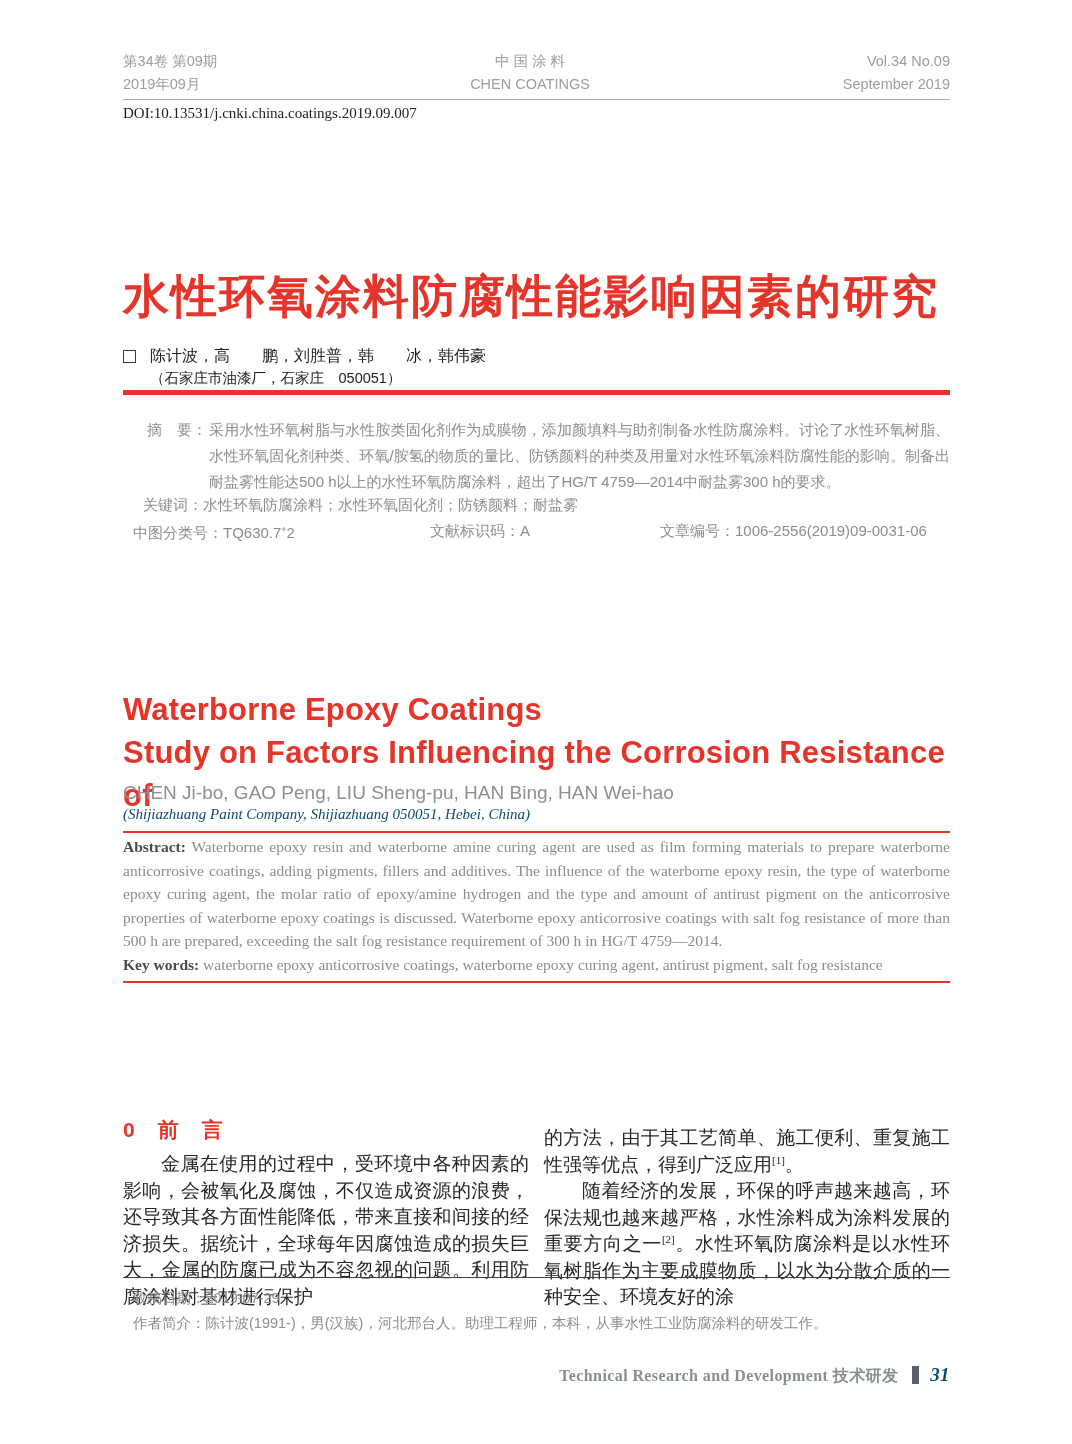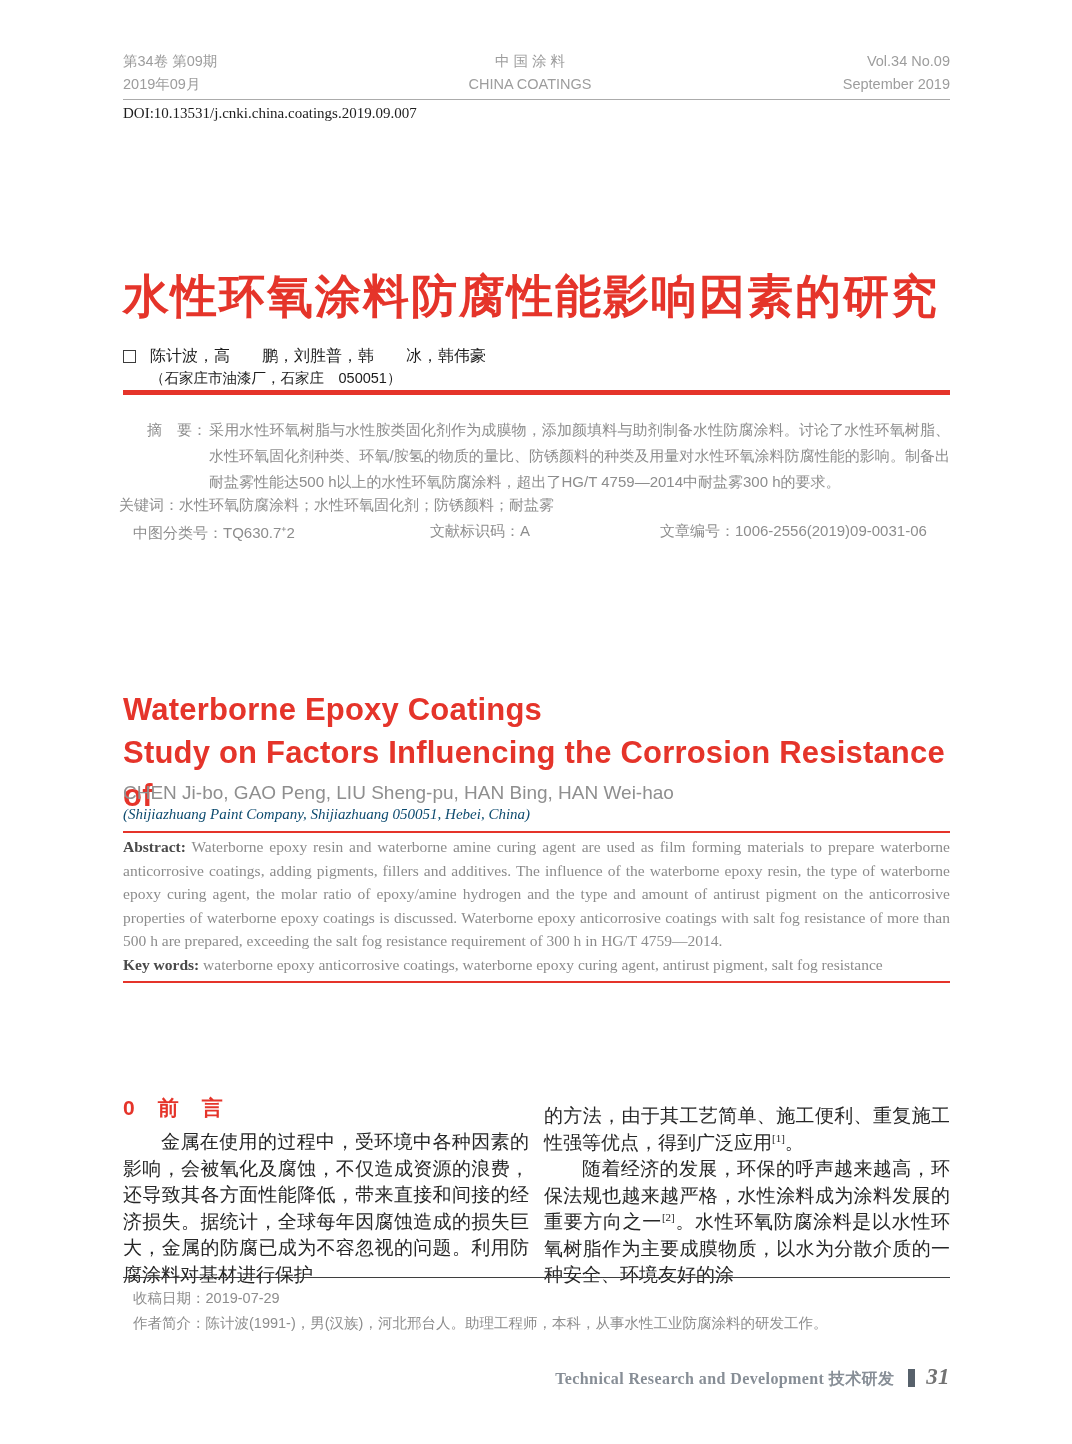--- a/index.html
+++ b/index.html
@@ -26,76 +26,76 @@
   .byline .box { display:inline-block; width:13px; height:13px; border:1.5px solid #3c3c3c;
                  margin-right:14px; }
   .affil-cn { top:369px; left:150px; font-size:14.5px; color:#1c1c1c; }
   .rule-thick { top:390px; height:5px; background:var(--red); }
 
   
   .abstract-cn { top:417px; left:147px; width:803px; display:flex;
                  color:#8d8d8d; font-size:15px; line-height:26px; }
   .abstract-cn .lbl { flex:0 0 62px; }
   .abstract-cn .txt { flex:1; text-align:justify; }
-  .kw-cn { top:496px; left:119px; width:817px; color:#8d8d8d; font-size:15px; }
+  .kw-cn { top:496px; left:143px; width:817px; color:#8d8d8d; font-size:15px; }
   .meta { top:522px; left:133px; width:817px; color:#8d8d8d; font-size:15px; position:absolute; }
   .meta span.g2 { position:absolute; left:297px; top:0; }
   .meta span.g3 { position:absolute; left:527px; top:0; }
 
   
   .title-en { top:688px; color:var(--red); font-size:31px; font-weight:800;
               line-height:43px; letter-spacing:0.2px; }
   .authors-en { top:782px; font-size:19px; color:#8f8f8f; }
   .affil-en { top:806px; font-family:"Liberation Serif", serif; font-style:italic;
               font-size:15px; color:#0c4a6e; }
   .rule-red { height:2px; background:var(--red); }
   .r1 { top:831px; } .r2 { top:981px; }
 
   .abstract-en { top:835px; font-family:"Liberation Serif", serif; font-size:15.5px;
                  line-height:23.5px; color:#8c8c8c; text-align:justify; }
   .abstract-en b, .kw b { color:#4a4a4a; }
 
   
   .col { position:absolute; width:406px; font-family:"Liberation Serif", serif;
-         font-size:19px; line-height:26.5px; color:#262626; }
+         font-size:19px; line-height:26.5px; color:#262626;margin-top:22px; }
   .col-l { left:123px; top:1094px; }
   .col-r { left:544px; top:1094px; padding-top:9px; }
   .sec-h { font-family:"Liberation Sans", sans-serif; color:var(--red);
            font-size:21px; font-weight:700; line-height:28px; margin-bottom:7px;
            letter-spacing:1px; }
   .col p { text-align:justify; }
   .col p.ind { text-indent:2em; }
   .col sup { font-size:11px; line-height:0; }
 
   
   .fn-rule { top:1277px; height:1px; background:#3f3f3f; }
   .fn { top:1286px; left:133px; width:817px; color:#8d8d8d; font-size:14.5px; line-height:25px; }
 
   
   .footer { top:1364px; text-align:right; font-family:"Liberation Serif", serif;
             font-weight:700; font-size:16px; color:#878e96; letter-spacing:0.4px; }
   .footer .bar { display:inline-block; width:7px; height:18px; background:#57616b;
                  margin:0 7px 0 9px; vertical-align:-3px; }
-  .footer .pn { font-style:italic; font-size:23px; color:#737373; }
+  .footer .pn { font-style:italic; font-size:19px; color:#0c4a6e; }
 
   :root, .page { --red:#e5342a; }
 </style>
 </head>
 <body>
 
 <div class="page">
 
   <div class="abs hdr">
     <div class="l">
       <div>第34卷 第09期</div>
       <div>2019年09月</div>
     </div>
     <div class="c">
       <div>中 国 涂 料</div>
-      <div>CHINA COATINGS</div>
+      <div>CHEN COATINGS</div>
     </div>
     <div class="r">
       <div>Vol.34 No.09</div>
       <div>September 2019</div>
     </div>
   </div>
   <div class="abs hdr-rule"></div>
   <div class="abs doi">DOI:10.13531/j.cnki.china.coatings.2019.09.007</div>
 
   <h1 class="abs title-cn">水性环氧涂料防腐性能影响因素的研究</h1>

